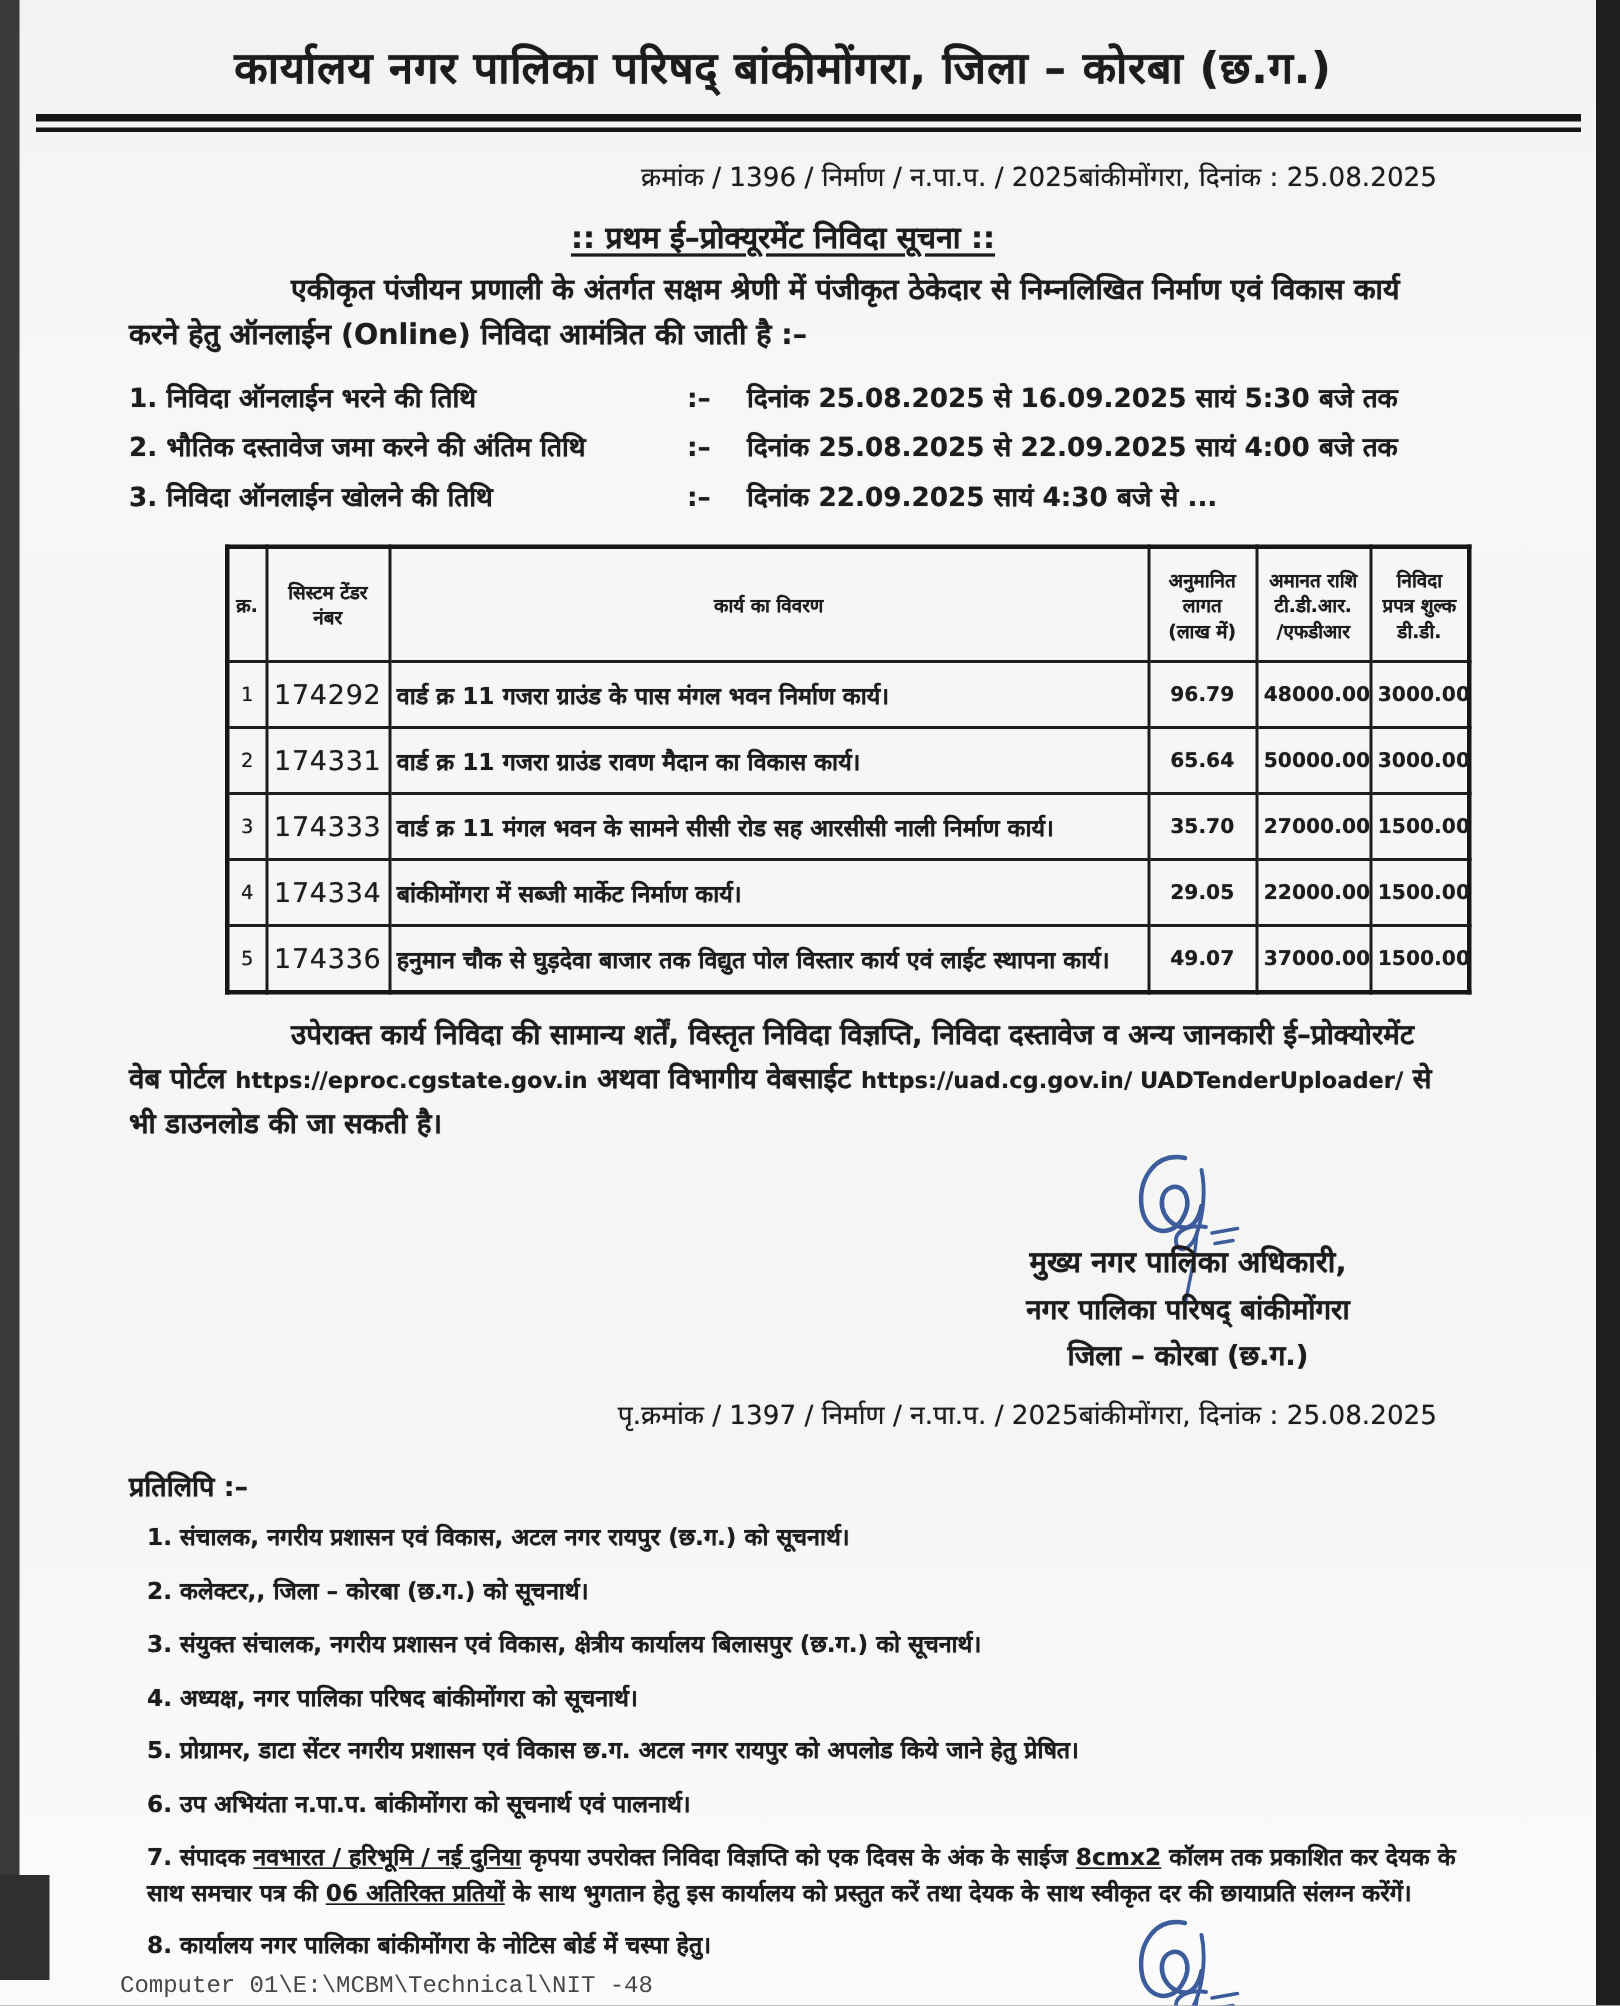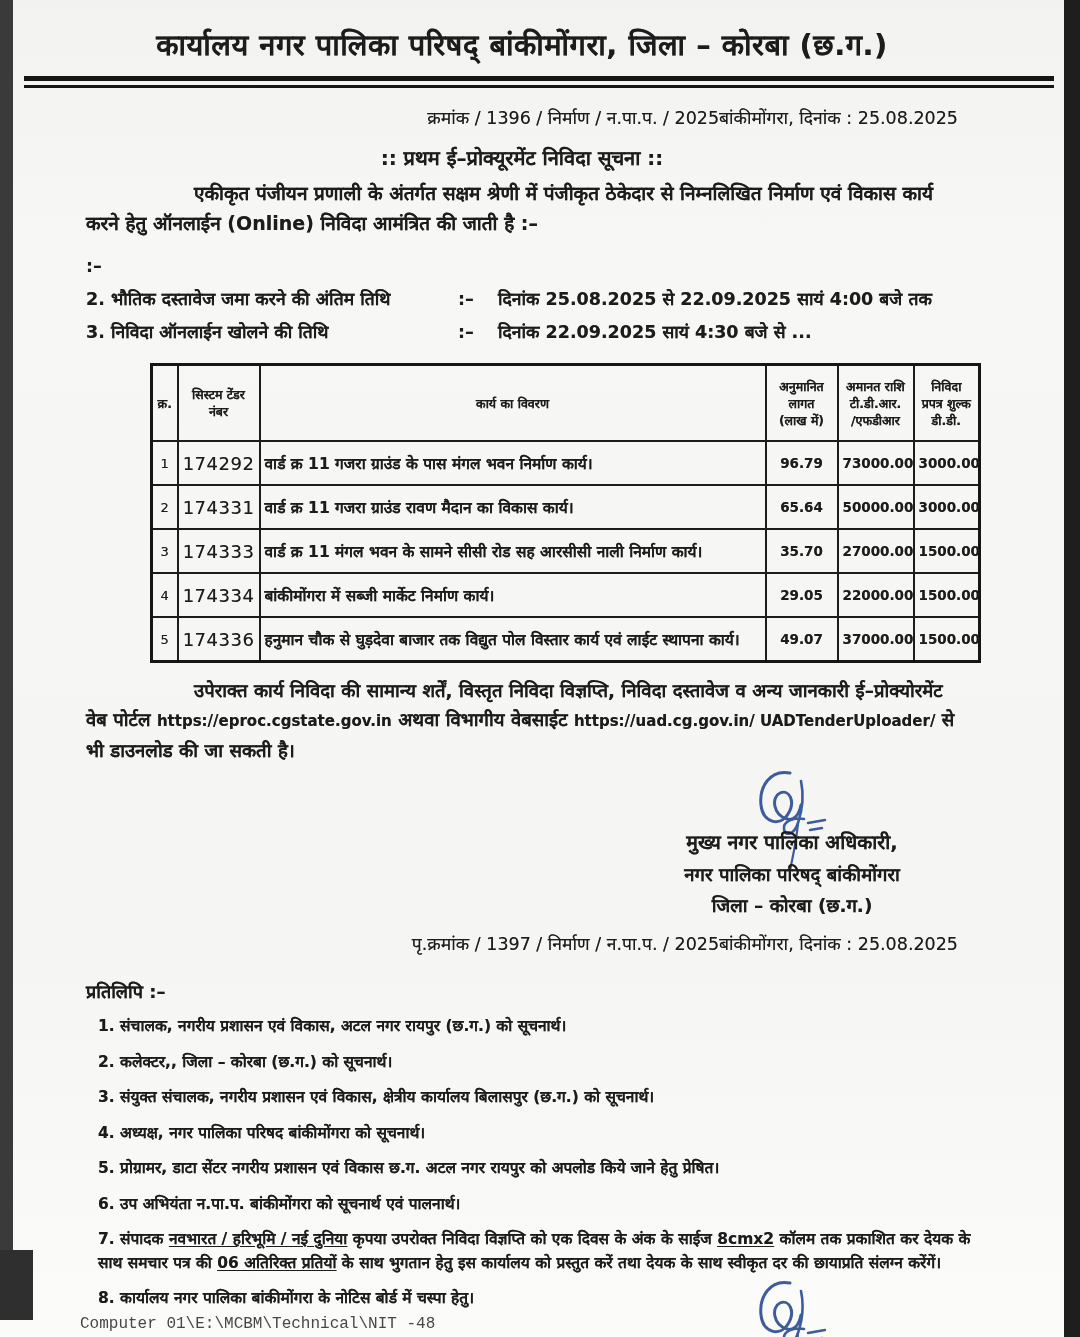--- a/index.html
+++ b/index.html
@@ -31,21 +31,21 @@
   }
   .double-rule{
     margin:13px -96px 0 -62px;
     border-top:5px solid #161616;
     border-bottom:3px solid #161616;
     height:4px;
   }
   .ref-row{display:flex;justify-content:flex-end;font-size:17.5px;font-weight:400;margin-top:17px;}
   .notice-title{
     text-align:center;font-size:20px;font-weight:700;margin-top:15px;
-    text-underline-offset:4px;
+    text-decoration:underline;text-underline-offset:4px;
   }
   .intro{font-size:19px;font-weight:600;line-height:30px;margin-top:7px;text-indent:108px;}
   
   .dates{margin-top:12px;}
   .date-line{display:flex;font-size:17.5px;font-weight:700;line-height:33px;}
   .date-label{width:372px;flex:none;}
   .date-sep{width:40px;flex:none;}
   
   table.tender{
     border-collapse:collapse;table-layout:fixed;
@@ -102,21 +102,23 @@
       <span>क्रमांक / 1396 / निर्माण / न.पा.प. / 2025</span>
       <span>बांकीमोंगरा, दिनांक : 25.08.2025</span>
     </div>
 
     <div class="notice-title">:: प्रथम ई–प्रोक्यूरमेंट निविदा सूचना ::</div>
 
     <div class="intro">एकीकृत पंजीयन प्रणाली के अंतर्गत सक्षम श्रेणी में पंजीकृत ठेकेदार से निम्नलिखित निर्माण एवं विकास कार्य करने हेतु ऑनलाईन (Online) निविदा आमंत्रित की जाती है :–</div>
 
     <div class="dates">
       <div class="date-line">
+        <span class="date-label">1. निविदा ऑनलाईन भरने की तिथि</span>
         <span class="date-sep">:–</span>
+        <span class="date-value">दिनांक 25.08.2025 से 16.09.2025 सायं 5:30 बजे तक</span>
       </div>
       <div class="date-line">
         <span class="date-label">2. भौतिक दस्तावेज जमा करने की अंतिम तिथि</span>
         <span class="date-sep">:–</span>
         <span class="date-value">दिनांक 25.08.2025 से 22.09.2025 सायं 4:00 बजे तक</span>
       </div>
       <div class="date-line">
         <span class="date-label">3. निविदा ऑनलाईन खोलने की तिथि</span>
         <span class="date-sep">:–</span>
         <span class="date-value">दिनांक 22.09.2025 सायं 4:30 बजे से ...</span>
@@ -148,21 +150,21 @@
 प्रपत्र शुल्क
 डी.डी.</th>
         </tr>
       </thead>
       <tbody>
         <tr>
           <td class="c-sno">1</td>
           <td class="c-tender">174292</td>
           <td class="c-work">वार्ड क्र 11 गजरा ग्राउंड के पास मंगल भवन निर्माण कार्य।</td>
           <td class="c-num">96.79</td>
-          <td class="c-num">73000.00</td>
+          <td class="c-num">48000.00</td>
           <td class="c-num">3000.00</td>
         </tr>
         <tr>
           <td class="c-sno">2</td>
           <td class="c-tender">174331</td>
           <td class="c-work">वार्ड क्र 11 गजरा ग्राउंड रावण मैदान का विकास कार्य।</td>
           <td class="c-num">65.64</td>
           <td class="c-num">50000.00</td>
           <td class="c-num">3000.00</td>
         </tr>

